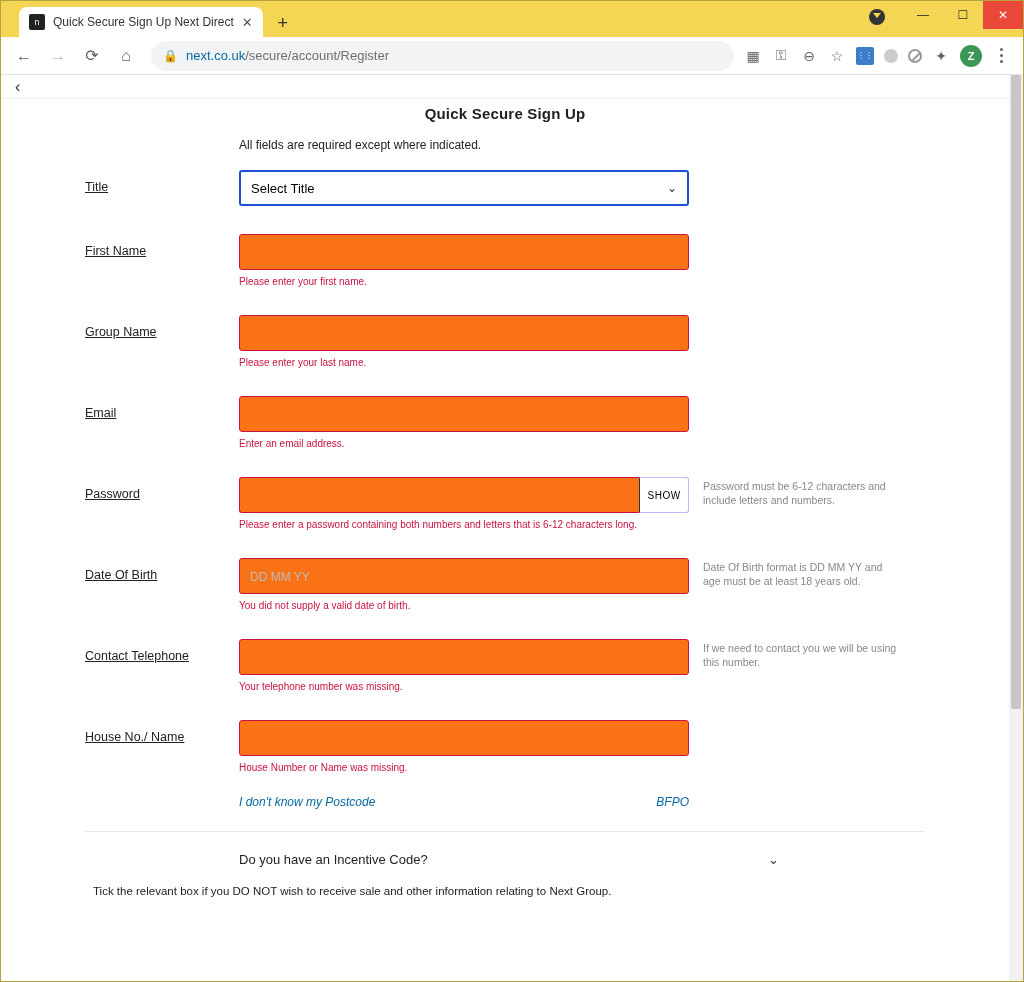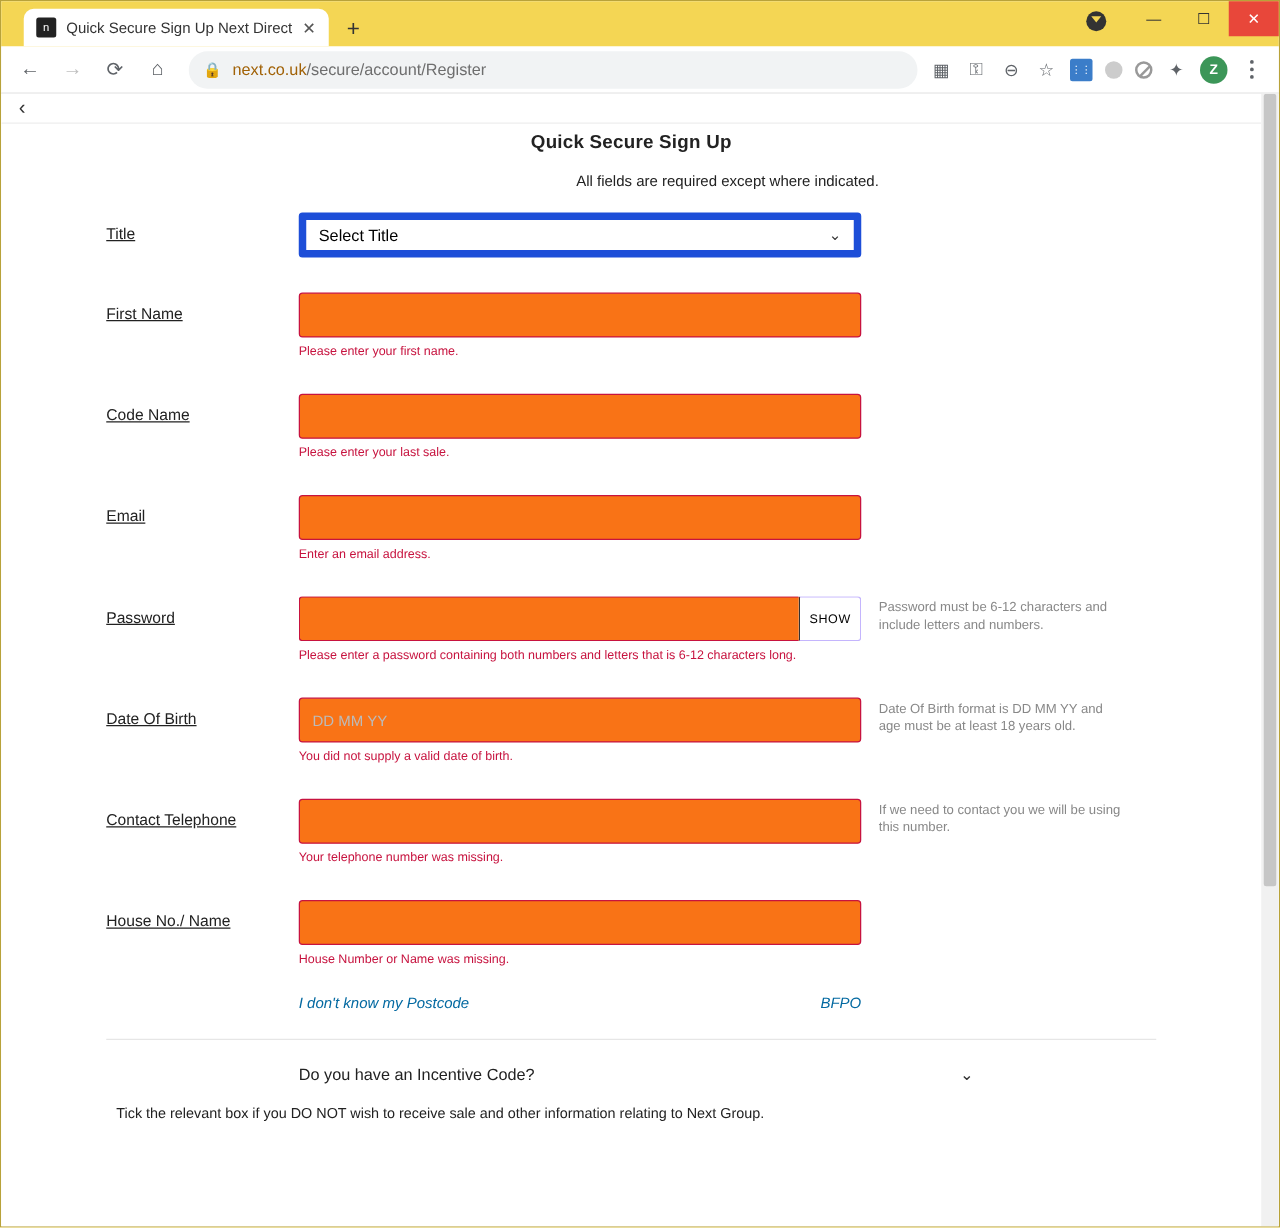--- a/index.html
+++ b/index.html
@@ -20,21 +20,21 @@
 .circle-dark { width:16px;height:16px;border-radius:50%;background:#333;position:absolute;right:138px;top:8px;}
 .circle-dark::after{content:"";position:absolute;left:4px;top:4px;border-left:4px solid transparent;border-right:4px solid transparent;border-top:5px solid #f4d654;}
 
 
 .toolbar { height: 38px; background: #fff; border-bottom: 1px solid #e2e2e2; display:flex; align-items:center; padding: 0 8px; gap:4px;}
 .tbtn { width:30px;height:30px;display:flex;align-items:center;justify-content:center;color:#5f6368;cursor:pointer;font-size:16px;border-radius:50%;}
 .tbtn.disabled{color:#c0c0c0;}
 .addr-bar { flex:1; height:30px; background:#f1f3f4; border-radius:15px; display:flex; align-items:center; padding:0 12px; gap:8px; margin:0 6px;}
 .lock-icon { color:#5f6368; font-size:12px;}
 .url-text { font-size:13px; color:#202124; flex:1;}
-.url-host { color:#a16207;}
+.url-host { color:#0369a1;}
 .url-path { color:#6e6e6e;}
 .ext-icons { display:flex; gap:10px; align-items:center; padding-right:4px;}
 .ext-icon { width:18px;height:18px;display:flex;align-items:center;justify-content:center;font-size:14px;color:#5f6368;}
 .ext-badge { width:18px;height:18px;background:#3b7dc9;color:#fff;font-size:8px;display:flex;align-items:center;justify-content:center;border-radius:2px;}
 .ext-circle { width:14px;height:14px;border-radius:50%;background:#ccc;}
 .ext-block { width:14px;height:14px;border-radius:50%;border:2px solid #999;position:relative;}
 .ext-block::after{content:"";position:absolute;width:2px;height:12px;background:#999;left:5px;top:0;transform:rotate(45deg);}
 .avatar { width:22px;height:22px;border-radius:50%;background:#3c9658;color:#fff;display:flex;align-items:center;justify-content:center;font-size:11px;font-weight:bold;}
 .menu-dots { display:flex;flex-direction:column;gap:3px;padding:0 8px;}
 .menu-dots span{width:3px;height:3px;background:#5f6368;border-radius:50%;}
@@ -43,30 +43,30 @@
 .page-wrap { flex:1; background:#fff; position:relative; overflow:hidden;}
 .page-scroll { position:absolute; left:0; top:0; right:14px; bottom:0; overflow:hidden; background:#fff;}
 .scrollbar-v { position:absolute; right:0; top:0; width:14px; height:100%; background:#f1f1f1;}
 .scroll-thumb { position:absolute; right:2px; top:0; width:10px; height:70%; background:#c6c6c6; border-radius:2px;}
 
 .page-header { height:24px; display:flex; align-items:center; padding-left:14px; border-bottom:1px solid #eee;}
 .back-chevron { font-size:16px; color:#333; cursor:pointer;}
 
 .form-container { max-width: 840px; margin: 0 auto; padding: 6px 0 20px 0;}
 .page-title { text-align:center; font-size:15px; font-weight:bold; color:#222; margin-bottom:16px; letter-spacing:0.2px;}
-.required-note { font-size:12px; color:#222; margin-bottom:18px; margin-left:154px;text-align:center;}
+.required-note { font-size:12px; color:#222; margin-bottom:18px; margin-left:154px;}
 
 .form-row { display:flex; align-items:flex-start; margin-bottom:28px; position:relative;}
 .form-row .label { width:154px; font-size:12.5px; color:#222; padding-top:10px;text-decoration:underline;}
 .field-col { width:450px; position:relative;}
 .hint-col { width:210px; padding-left:14px; font-size:10.5px; color:#888; line-height:1.35; padding-top:2px;}
 
 .txt-input { width:100%; height:36px; border:1px solid #c7133f; border-radius:3px; padding:0 10px; font-size:13px; outline:none; background:#f97316;}
 .txt-input::placeholder { color:#bbb; font-size:12px;}
-.select-box { width:100%; height:36px; border:6px solid #1d4ed8; border-radius:3px; padding:0 10px; font-size:13px; background:#fff; display:flex; align-items:center; justify-content:space-between; cursor:pointer;}
+.select-box { width:100%; height:36px; border:2px solid #1d4ed8; border-radius:3px; padding:0 10px; font-size:13px; background:#fff; display:flex; align-items:center; justify-content:space-between; cursor:pointer;}
 .chev { font-size:12px; color:#333;}
 .err-msg { font-size:10px; color:#c7133f; margin-top:6px;}
 
 .input-with-btn { display:flex; width:100%;}
 .input-with-btn .txt-input { border-radius:3px 0 0 3px; border-right:none;}
 .side-btn { width:56px; border:1px solid #c4b5fd; border-left:1px solid #333; border-radius:0 3px 3px 0; background:#fff; font-size:10px; letter-spacing:0.5px; cursor:pointer; display:flex;align-items:center;justify-content:center;}
 
 .link-row { display:flex; justify-content:space-between; margin-left:154px; width:450px; margin-top:-6px; margin-bottom:22px;}
 .green-link { font-size:12px; color:#0369a1; cursor:pointer;font-style:italic;}
 
@@ -149,24 +149,24 @@
 
         <div class="form-row">
           <div class="label">First Name</div>
           <div class="field-col">
             <input class="txt-input" style="">
             <div class="err-msg">Please enter your first name.</div>
           </div>
         </div>
 
         <div class="form-row">
-          <div class="label">Code Name</div>
-          <div class="field-col">
-            <input class="txt-input" style="">
-            <div class="err-msg">Please enter your last sale.</div>
+          <div class="label">Group Name</div>
+          <div class="field-col">
+            <input class="txt-input" style="">
+            <div class="err-msg">Please enter your last name.</div>
           </div>
         </div>
 
         <div class="form-row">
           <div class="label">Email</div>
           <div class="field-col">
             <input class="txt-input" style="">
             <div class="err-msg">Enter an email address.</div>
           </div>
         </div>

